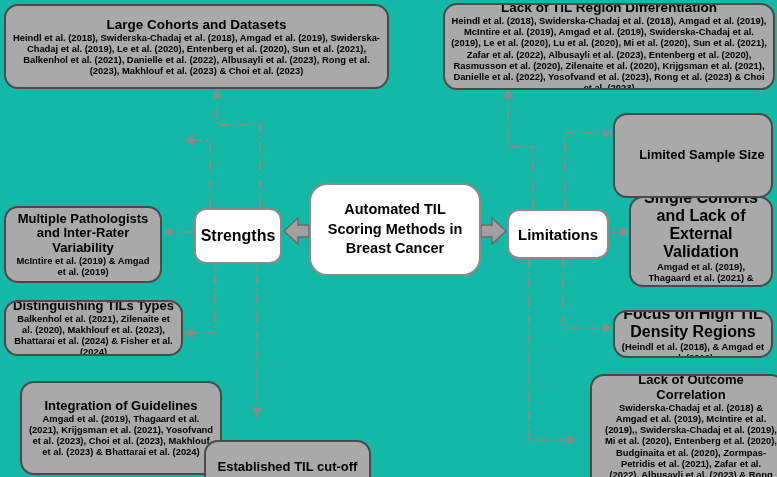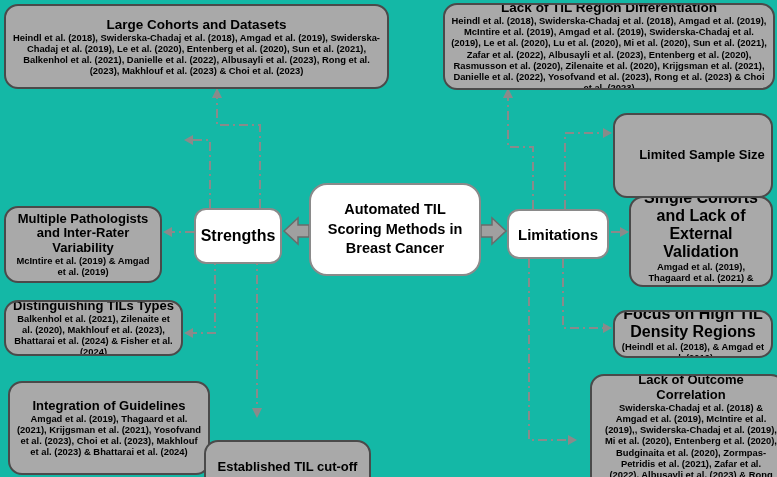--- a/index.html
+++ b/index.html
@@ -34,21 +34,21 @@
     border-radius:10px;
     display:flex; align-items:center; justify-content:center;
     text-align:center; color:#000;
     font-weight:bold;
   }
 
   #b-large-cohorts   { left:4px;   top:4px;   width:385px; height:85px; }
   #b-robust          { left:4px;   top:102px; width:179px; height:89px; }
   #b-pathologists    { left:4px;   top:206px; width:158px; height:77px; }
   #b-distinguishing  { left:4px;   top:300px; width:179px; height:56px; }
-  #b-integration     { left:8px;   top:381px; width:202px; height:94px; }
+  #b-integration     { left:20px;   top:381px; width:202px; height:94px; }
   #b-cutoff          { left:204px; top:420px; width:167px; height:55px;margin-top:20px; }
   #b-lack-region     { left:443px; top:3px;   width:332px; height:87px; }
   #b-limited-sample  { left:613px; top:113px; width:160px; height:85px;padding-left:24px; }
   #b-single-cohorts  { left:629px; top:196px; width:144px; height:91px; }
   #b-focus-high      { left:613px; top:298px; width:160px; height:48px;margin-top:12px; }
   #b-lack-outcome    { left:590px; top:374px; width:195px; height:116px;padding-left:13px; }
 
   #b-strengths   { left:194px; top:208px; width:88px;  height:56px; font-size:16px; border-radius:12px; }
   #b-center      { left:309px; top:183px; width:172px; height:93px; font-size:14.5px; line-height:1.35; border-radius:18px; padding:4px 10px; box-sizing:border-box; }
   #b-limitations { left:507px; top:209px; width:102px; height:50px; font-size:15px; border-radius:12px; }

